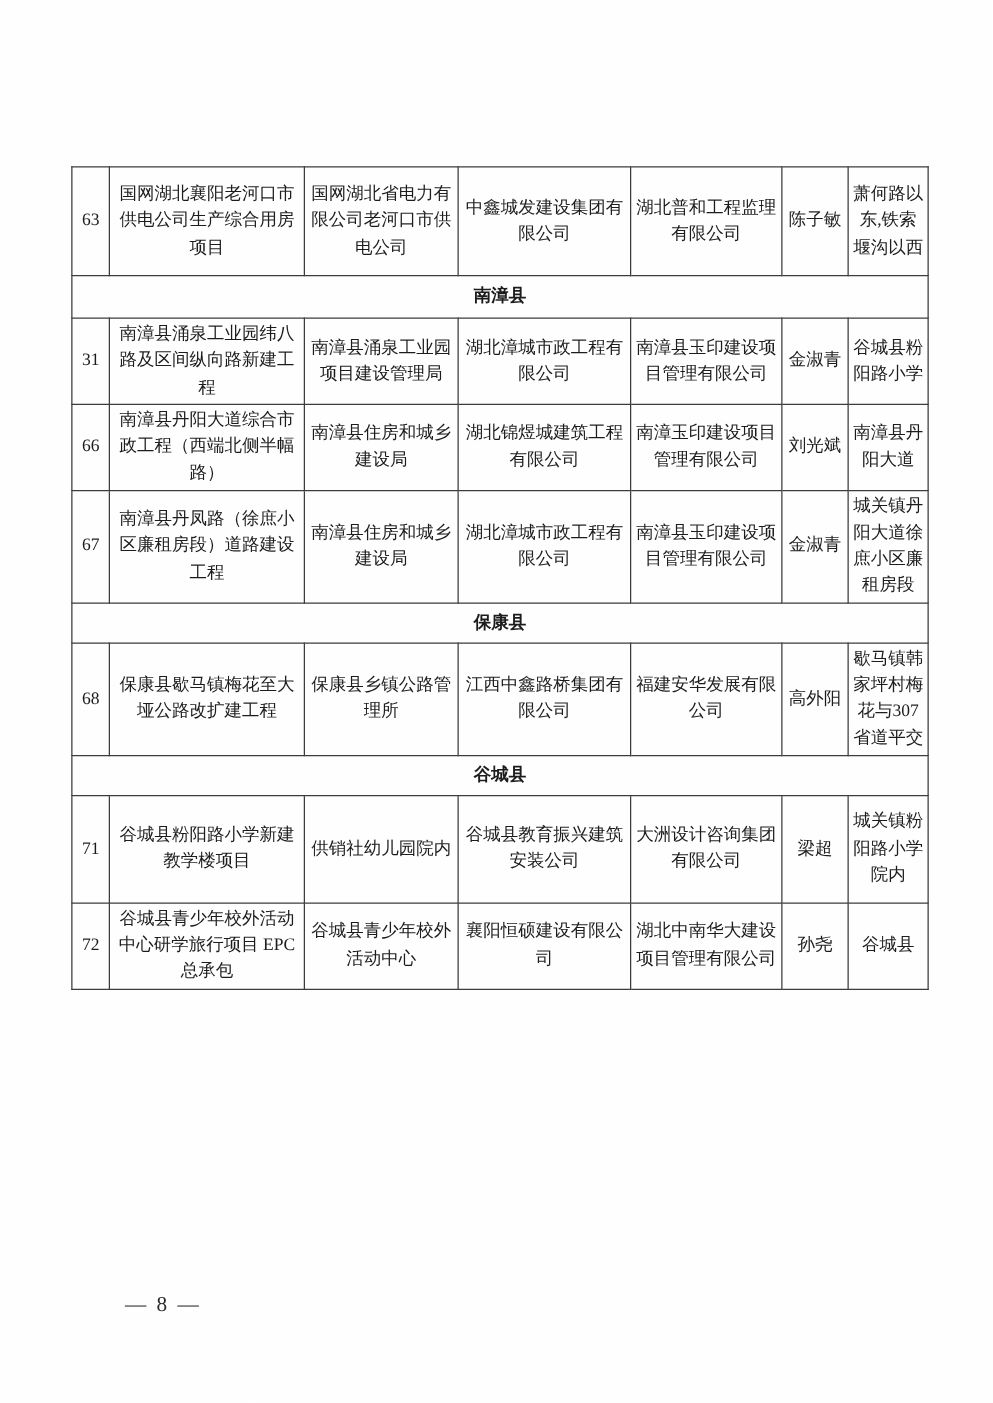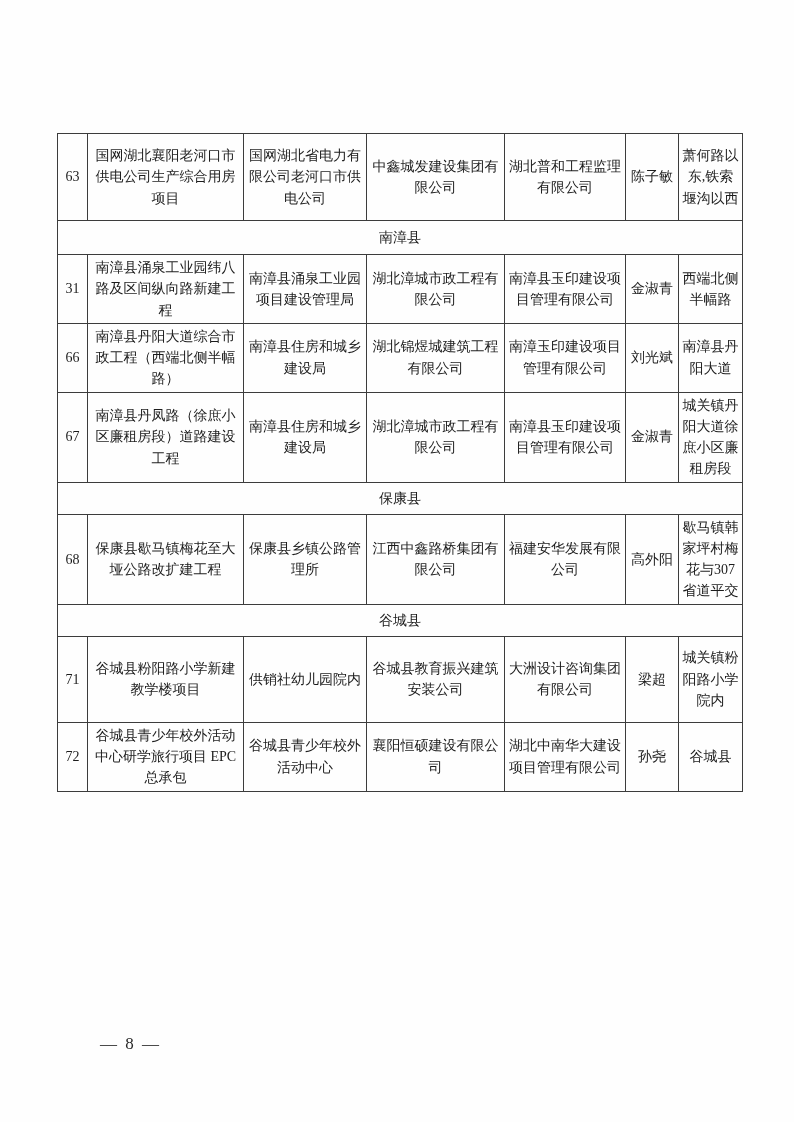--- a/index.html
+++ b/index.html
@@ -27,21 +27,21 @@
   table.approval-table td {
     border: 1px solid #3c3c3c;
     text-align: center;
     vertical-align: middle;
     font-size: 14px;
     line-height: 1.52;
     padding: 2px 3px;
     word-break: break-word;
   }
   td.section-cell {
-    font-weight: normal;
+    font-weight: bold;
     font-size: 15px;
     padding: 4px 3px;
   }
   td.no-cell {
     font-family: Liberation Serif, serif;
     font-size: 14px;
   }
   td.loc-cell {
     padding: 2px 4px;
   }
@@ -82,21 +82,21 @@
       <tr style="height:34px">
         <td class="section-cell" colspan="7">南漳县</td>
       </tr>
       <tr style="height:63px">
         <td class="no-cell">31</td>
         <td>南漳县涌泉工业园纬八路及区间纵向路新建工程</td>
         <td>南漳县涌泉工业园项目建设管理局</td>
         <td>湖北漳城市政工程有限公司</td>
         <td>南漳县玉印建设项目管理有限公司</td>
         <td>金淑青</td>
-        <td class="loc-cell">西端北侧半幅路</td>
+        <td class="loc-cell">谷城县粉阳路小学</td>
       </tr>
       <tr style="height:62px">
         <td class="no-cell">66</td>
         <td>南漳县丹阳大道综合市政工程（西端北侧半幅路）</td>
         <td>南漳县住房和城乡建设局</td>
         <td>湖北锦煜城建筑工程有限公司</td>
         <td>南漳玉印建设项目管理有限公司</td>
         <td>刘光斌</td>
         <td class="loc-cell">南漳县丹阳大道</td>
       </tr>

